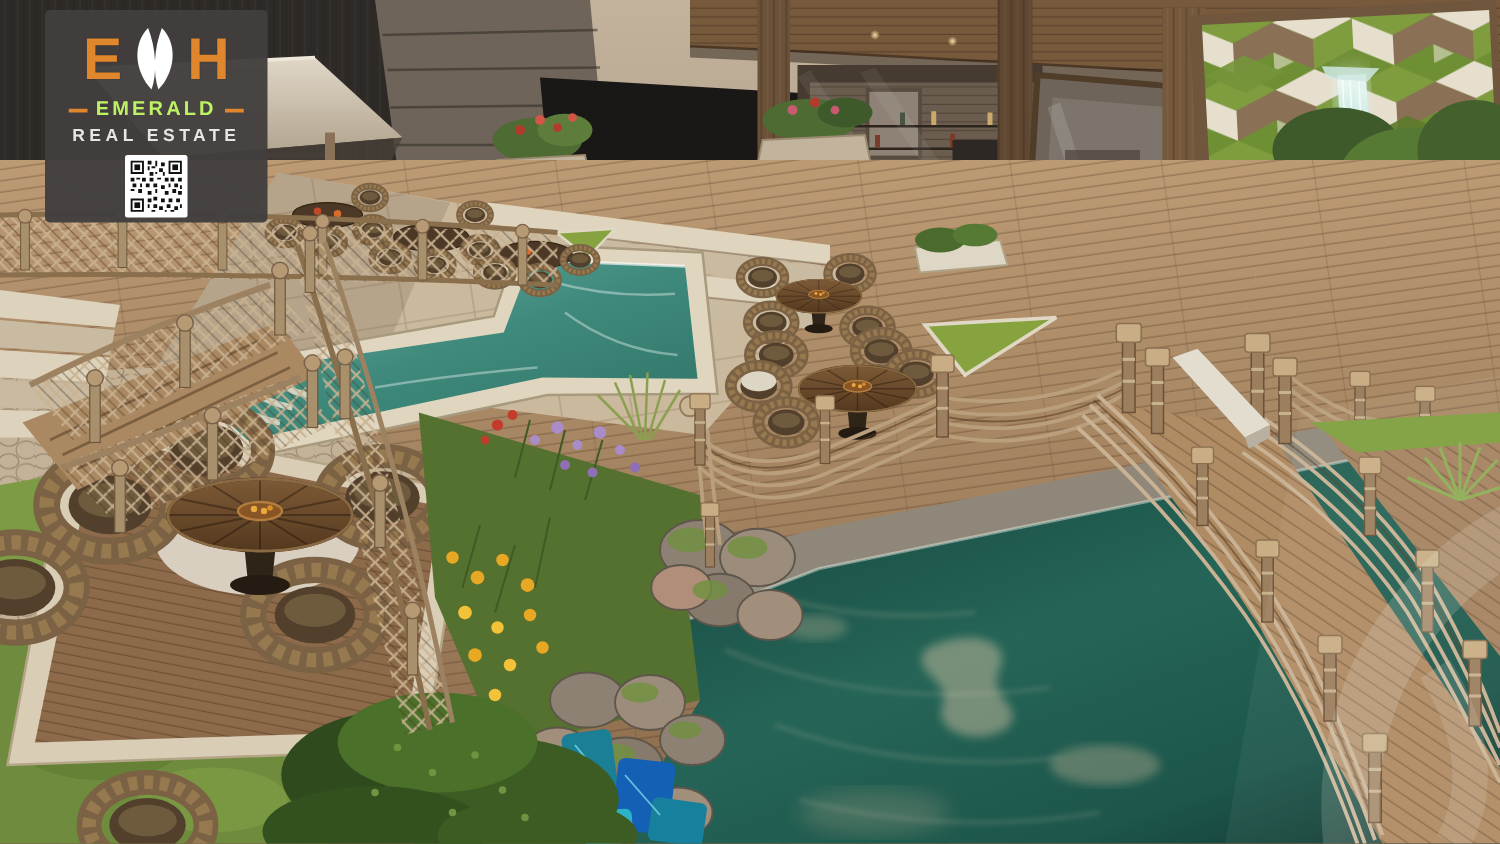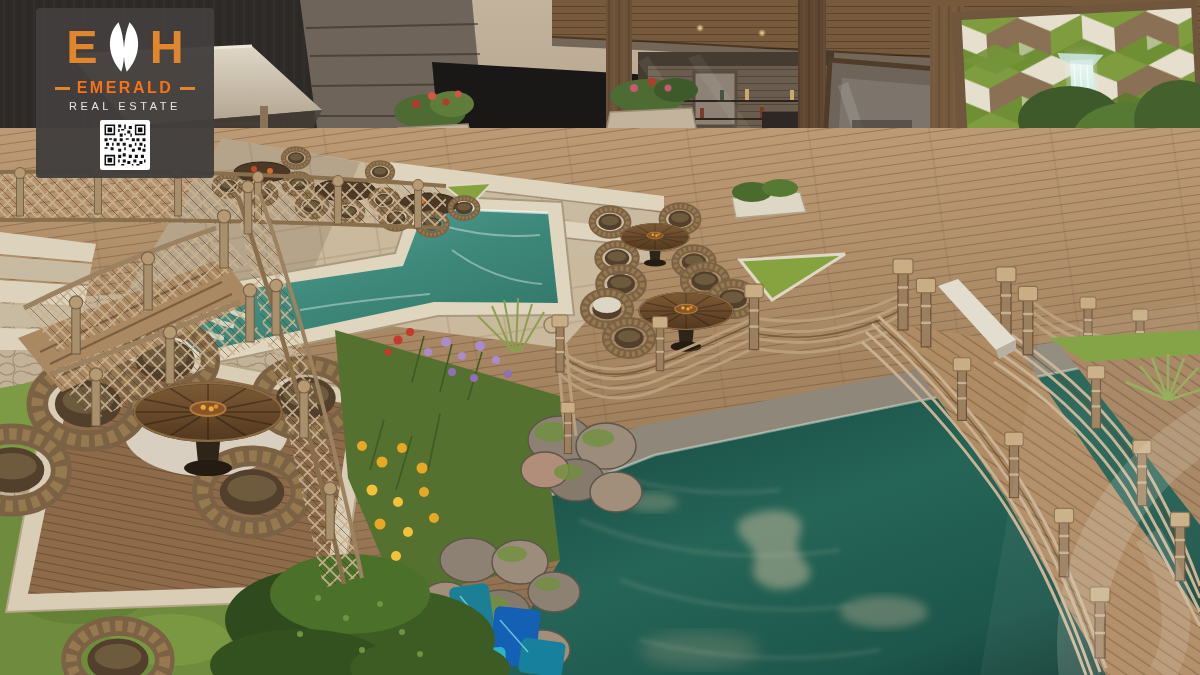--- a/index.html
+++ b/index.html
@@ -7,22 +7,22 @@
   #scene-svg{position:absolute;left:0;top:0;width:1200px;height:675px;display:block;}
   
   .badge{position:absolute;left:36px;top:8px;width:178px;height:170px;background:rgba(66,62,61,0.96);
          border-radius:4px;display:flex;flex-direction:column;align-items:center;box-sizing:border-box;padding-top:10px;}
   .mono-row{display:flex;align-items:center;height:58px;}
   .mono-letter{color:#e0862c;font-size:47px;font-weight:700;line-height:54px;letter-spacing:0;
                font-family:"Liberation Sans",sans-serif;text-shadow:0 0 1px rgba(0,0,0,.4);}
   .leafmark{width:42px;height:52px;margin:0 5px;}
   .brand-name-row{display:flex;align-items:center;margin-top:3px;}
   .dash{display:inline-block;width:15px;height:3px;background:#e0862c;margin:0 7px;}
-  .brand-name{color:#f97316;font-size:16px;font-weight:700;letter-spacing:2.5px;}
-  .brand-tagline{color:#e8e6e3;font-size:11px;font-weight:400;letter-spacing:3.6px;margin-top:3px;}
+  .brand-name{color:#bef264;font-size:16px;font-weight:700;letter-spacing:2.5px;}
+  .brand-tagline{color:#e8e6e3;font-size:14px;font-weight:700;letter-spacing:3.6px;margin-top:3px;}
   .qr{width:50px;height:50px;background:#fff;border-radius:2px;margin-top:8px;padding:3px;box-sizing:border-box;}
   .qr svg{width:100%;height:100%;display:block;}
 </style>
 </head>
 <body>
 
 <div id="stage">
 <svg id="scene-svg" viewBox="0 0 1200 675" preserveAspectRatio="none">
 <defs>
   <linearGradient id="gWall" x1="0" y1="0" x2="0" y2="1">

